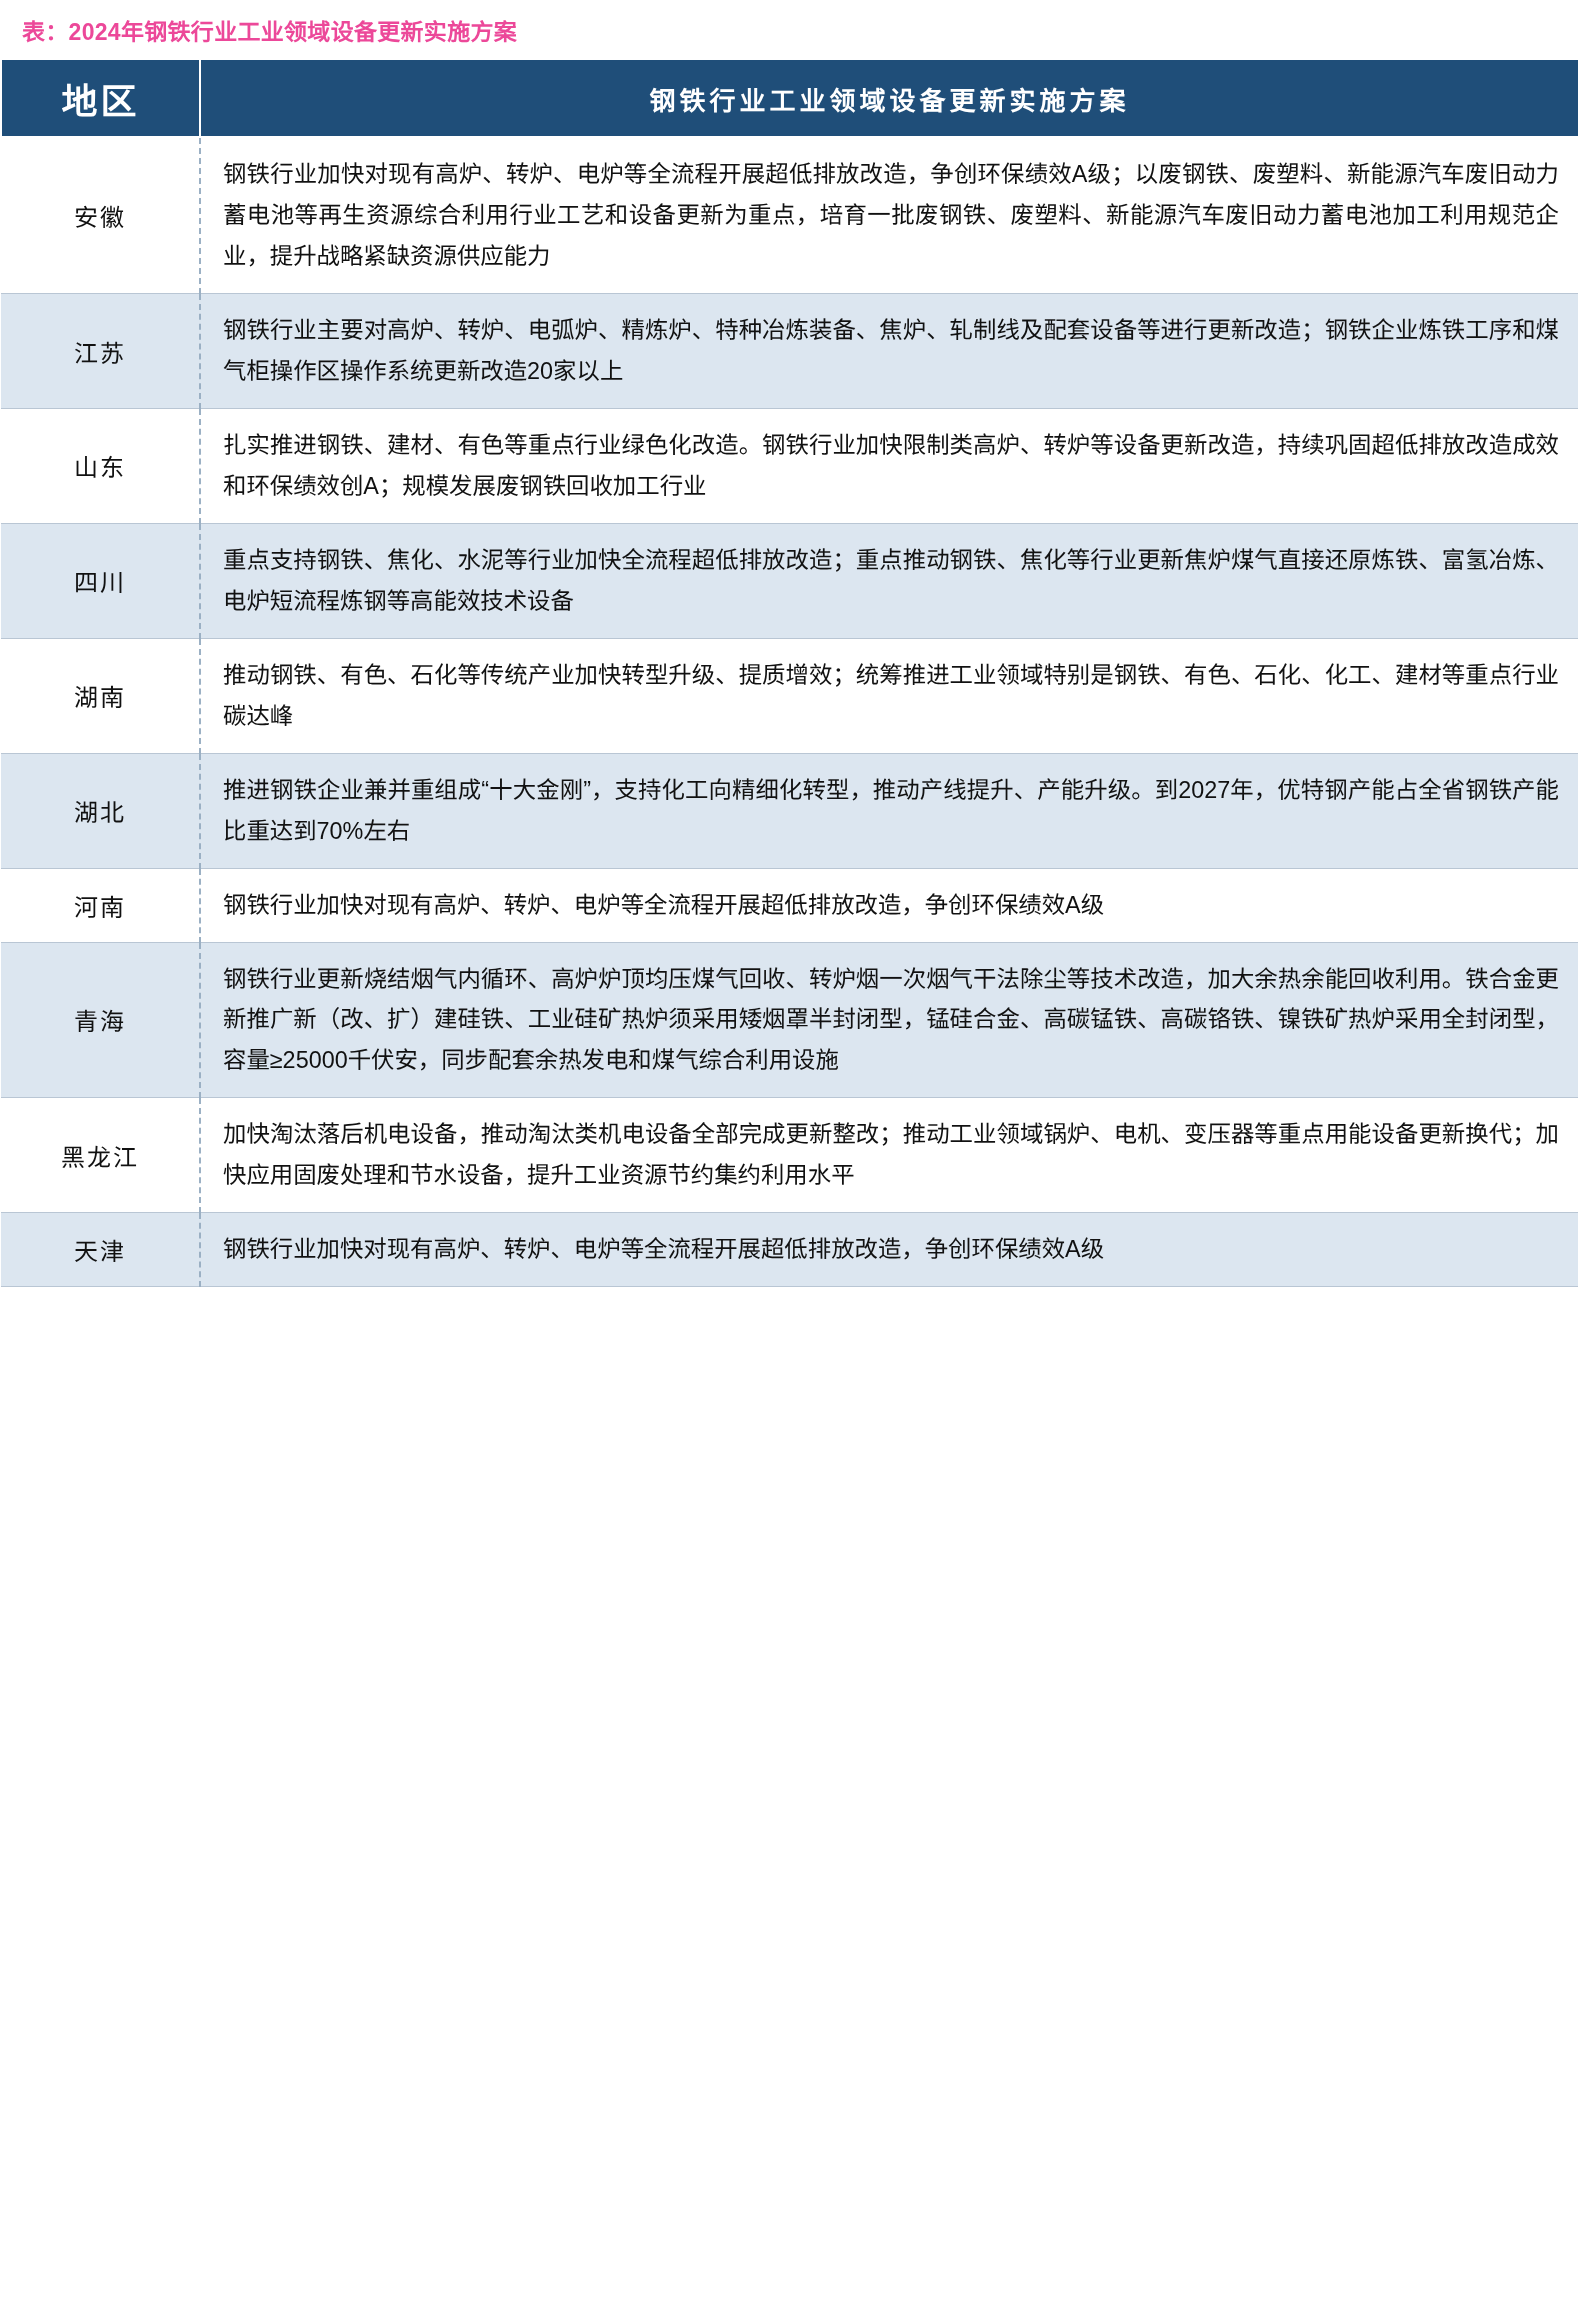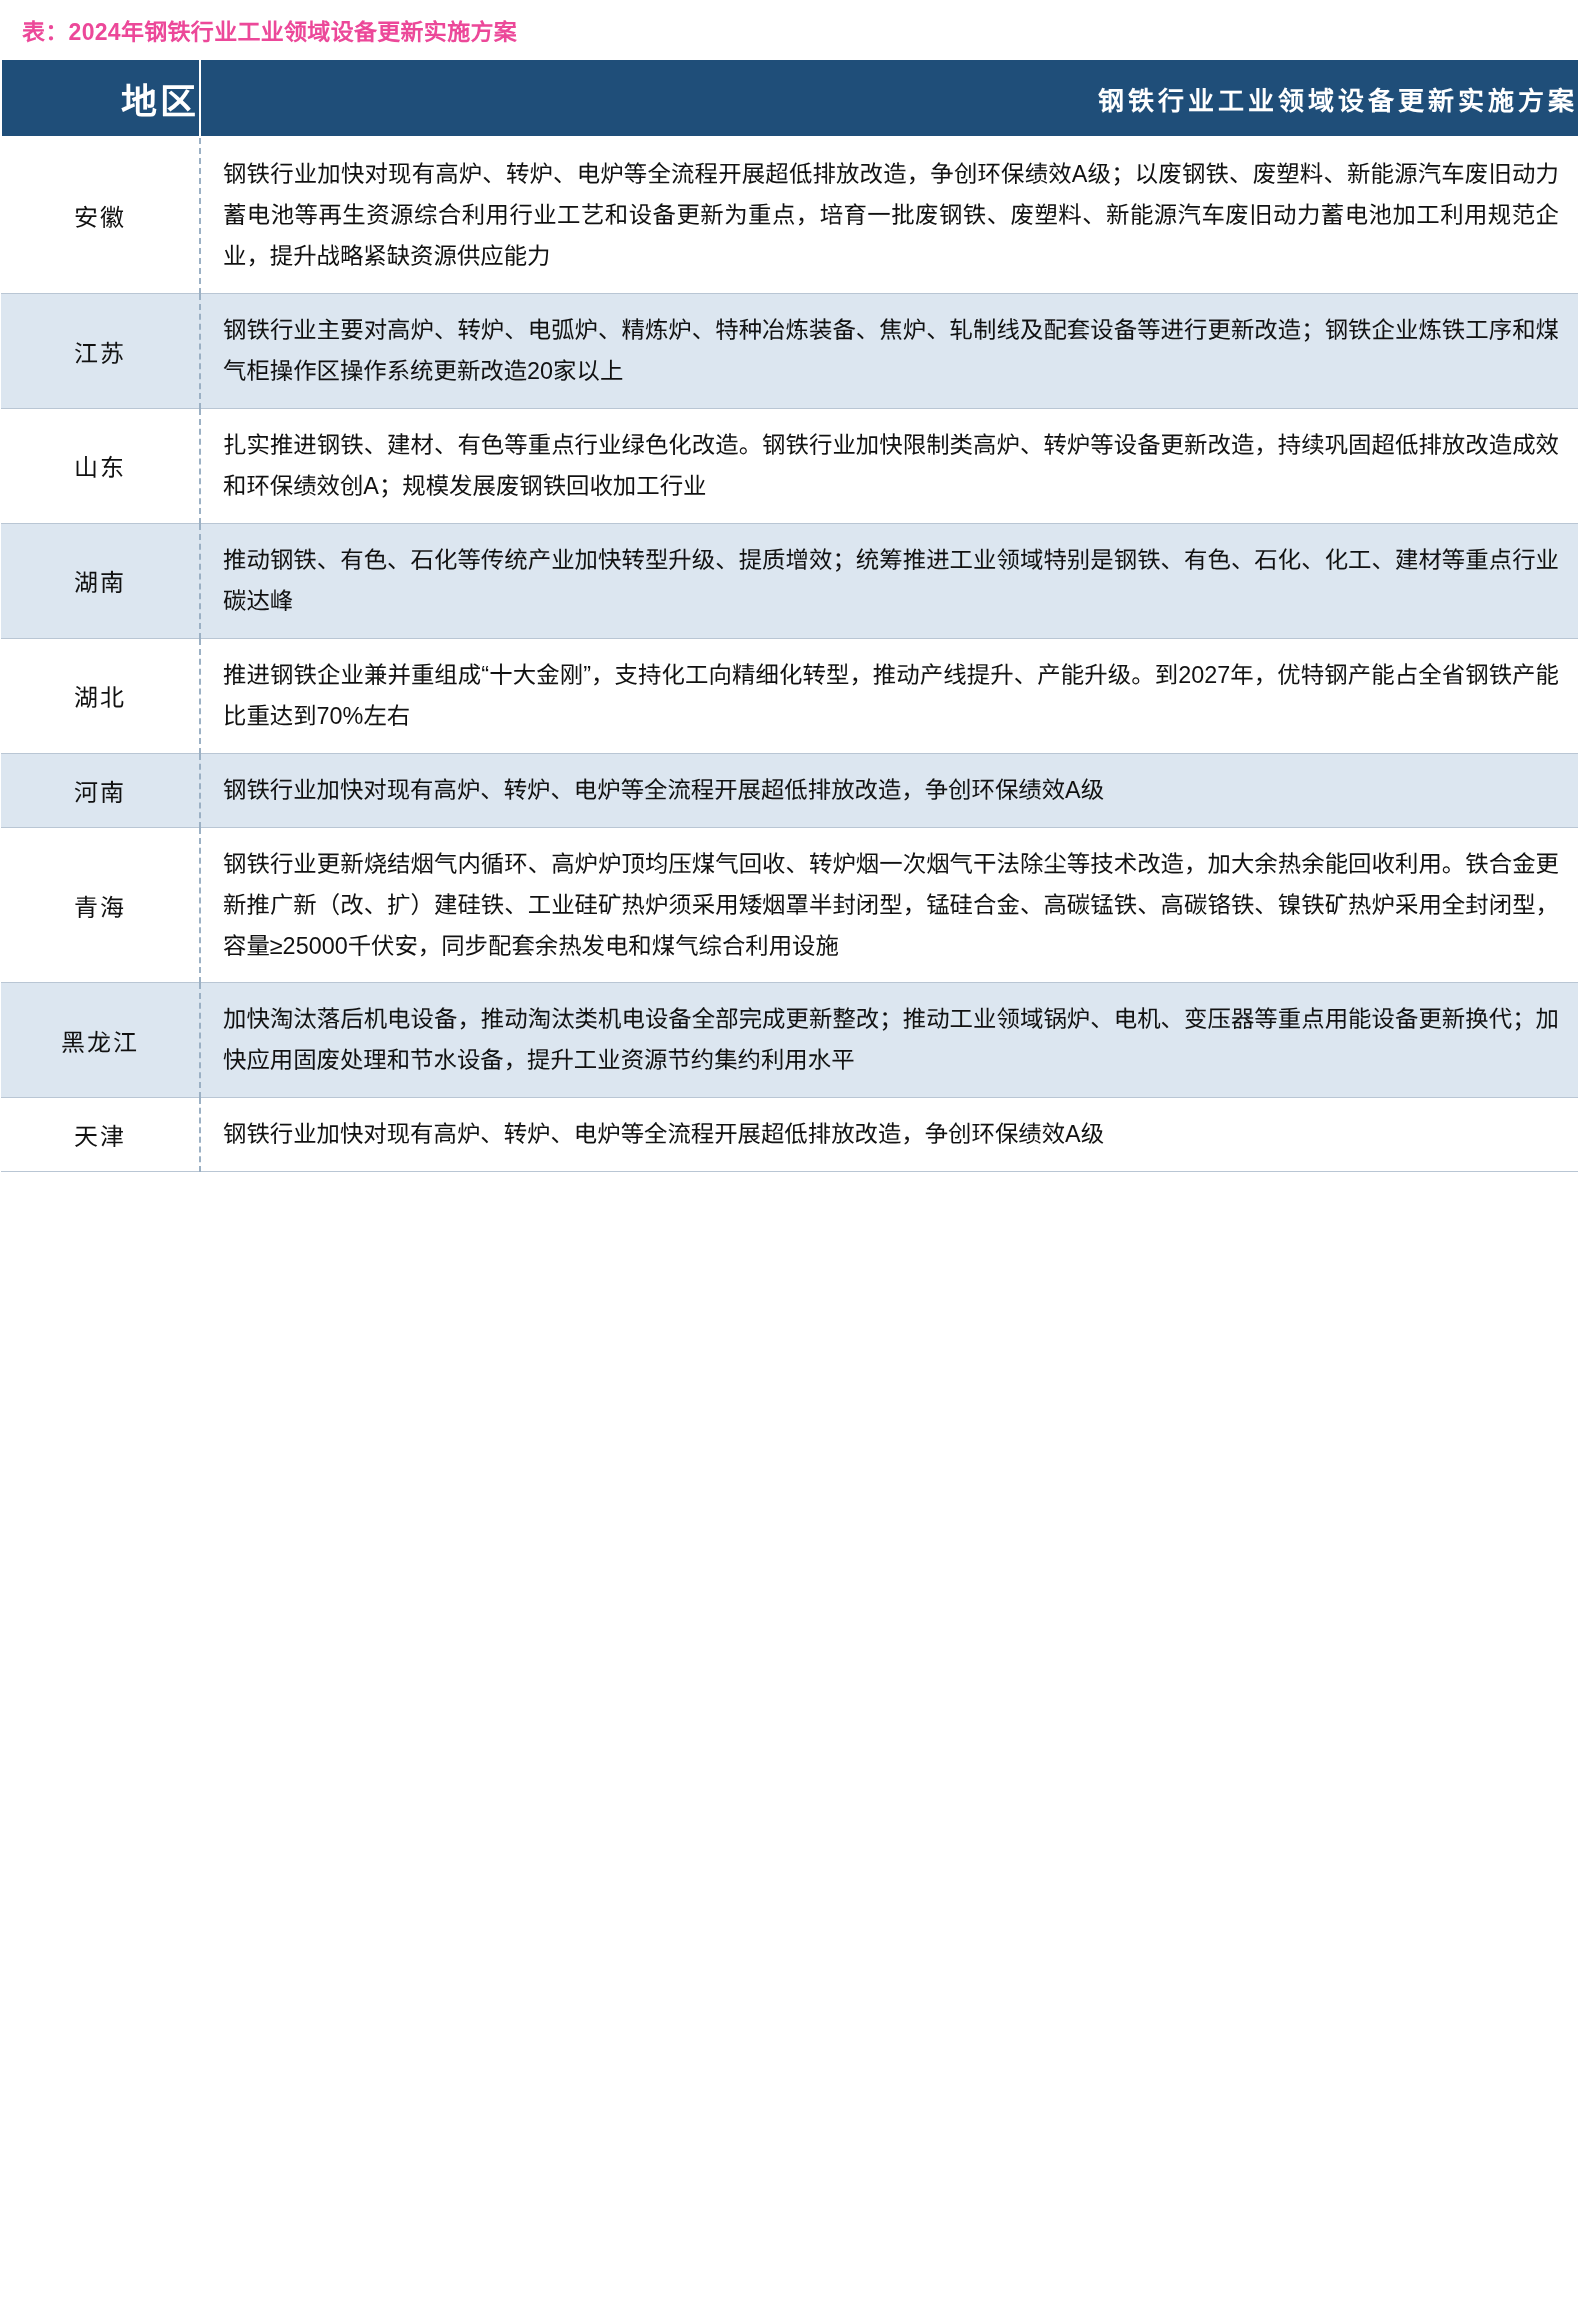--- a/index.html
+++ b/index.html
@@ -36,21 +36,21 @@
   table.main col.c-content { width: 1379px; }
 
   thead th {
     background: #1f4e79;
     color: #ffffff;
     font-weight: bold;
     border-right: 2px solid #ffffff;
     border-bottom: 2px solid #ffffff;
     border-top: 2px solid #ffffff;
     padding: 12px 0;
-    text-align: right;
+    text-align: center;
     vertical-align: middle;
   }
   thead th.th-region {
     font-size: 36px;
     letter-spacing: 3px;
     border-left: 2px solid #ffffff;
   }
   thead th.th-content {
     font-size: 26px;
     letter-spacing: 4px;
@@ -126,20 +126,24 @@
       </tr>
       <tr>
         <td class="region">江苏</td>
         <td class="content">钢铁行业主要对高炉、转炉、电弧炉、精炼炉、特种冶炼装备、焦炉、轧制线及配套设备等进行更新改造；钢铁企业炼铁工序和煤气柜操作区操作系统更新改造20家以上</td>
       </tr>
       <tr>
         <td class="region">山东</td>
         <td class="content">扎实推进钢铁、建材、有色等重点行业绿色化改造。钢铁行业加快限制类高炉、转炉等设备更新改造，持续巩固超低排放改造成效和环保绩效创A；规模发展废钢铁回收加工行业</td>
       </tr>
       <tr>
+        <td class="region">四川</td>
+        <td class="content">重点支持钢铁、焦化、水泥等行业加快全流程超低排放改造；重点推动钢铁、焦化等行业更新焦炉煤气直接还原炼铁、富氢冶炼、电炉短流程炼钢等高能效技术设备</td>
+      </tr>
+      <tr>
         <td class="region">湖南</td>
         <td class="content">推动钢铁、有色、石化等传统产业加快转型升级、提质增效；统筹推进工业领域特别是钢铁、有色、石化、化工、建材等重点行业碳达峰</td>
       </tr>
       <tr>
         <td class="region">湖北</td>
         <td class="content">推进钢铁企业兼并重组成“十大金刚”，支持化工向精细化转型，推动产线提升、产能升级。到2027年，优特钢产能占全省钢铁产能比重达到70%左右</td>
       </tr>
       <tr>
         <td class="region">河南</td>
         <td class="content">钢铁行业加快对现有高炉、转炉、电炉等全流程开展超低排放改造，争创环保绩效A级</td>

